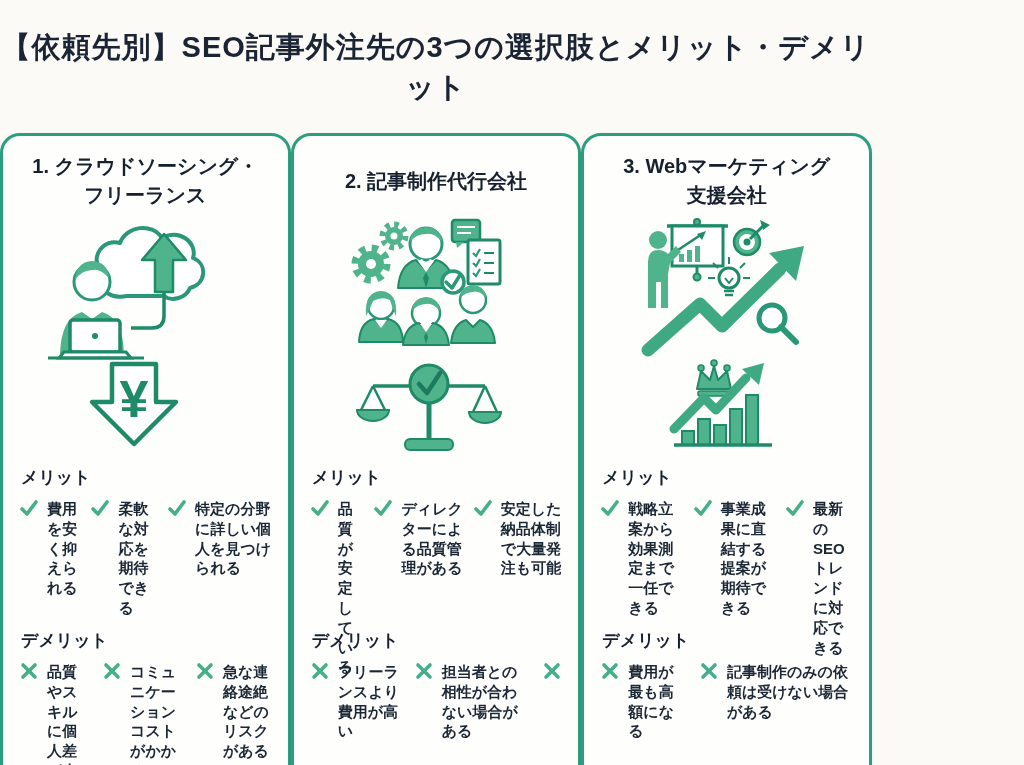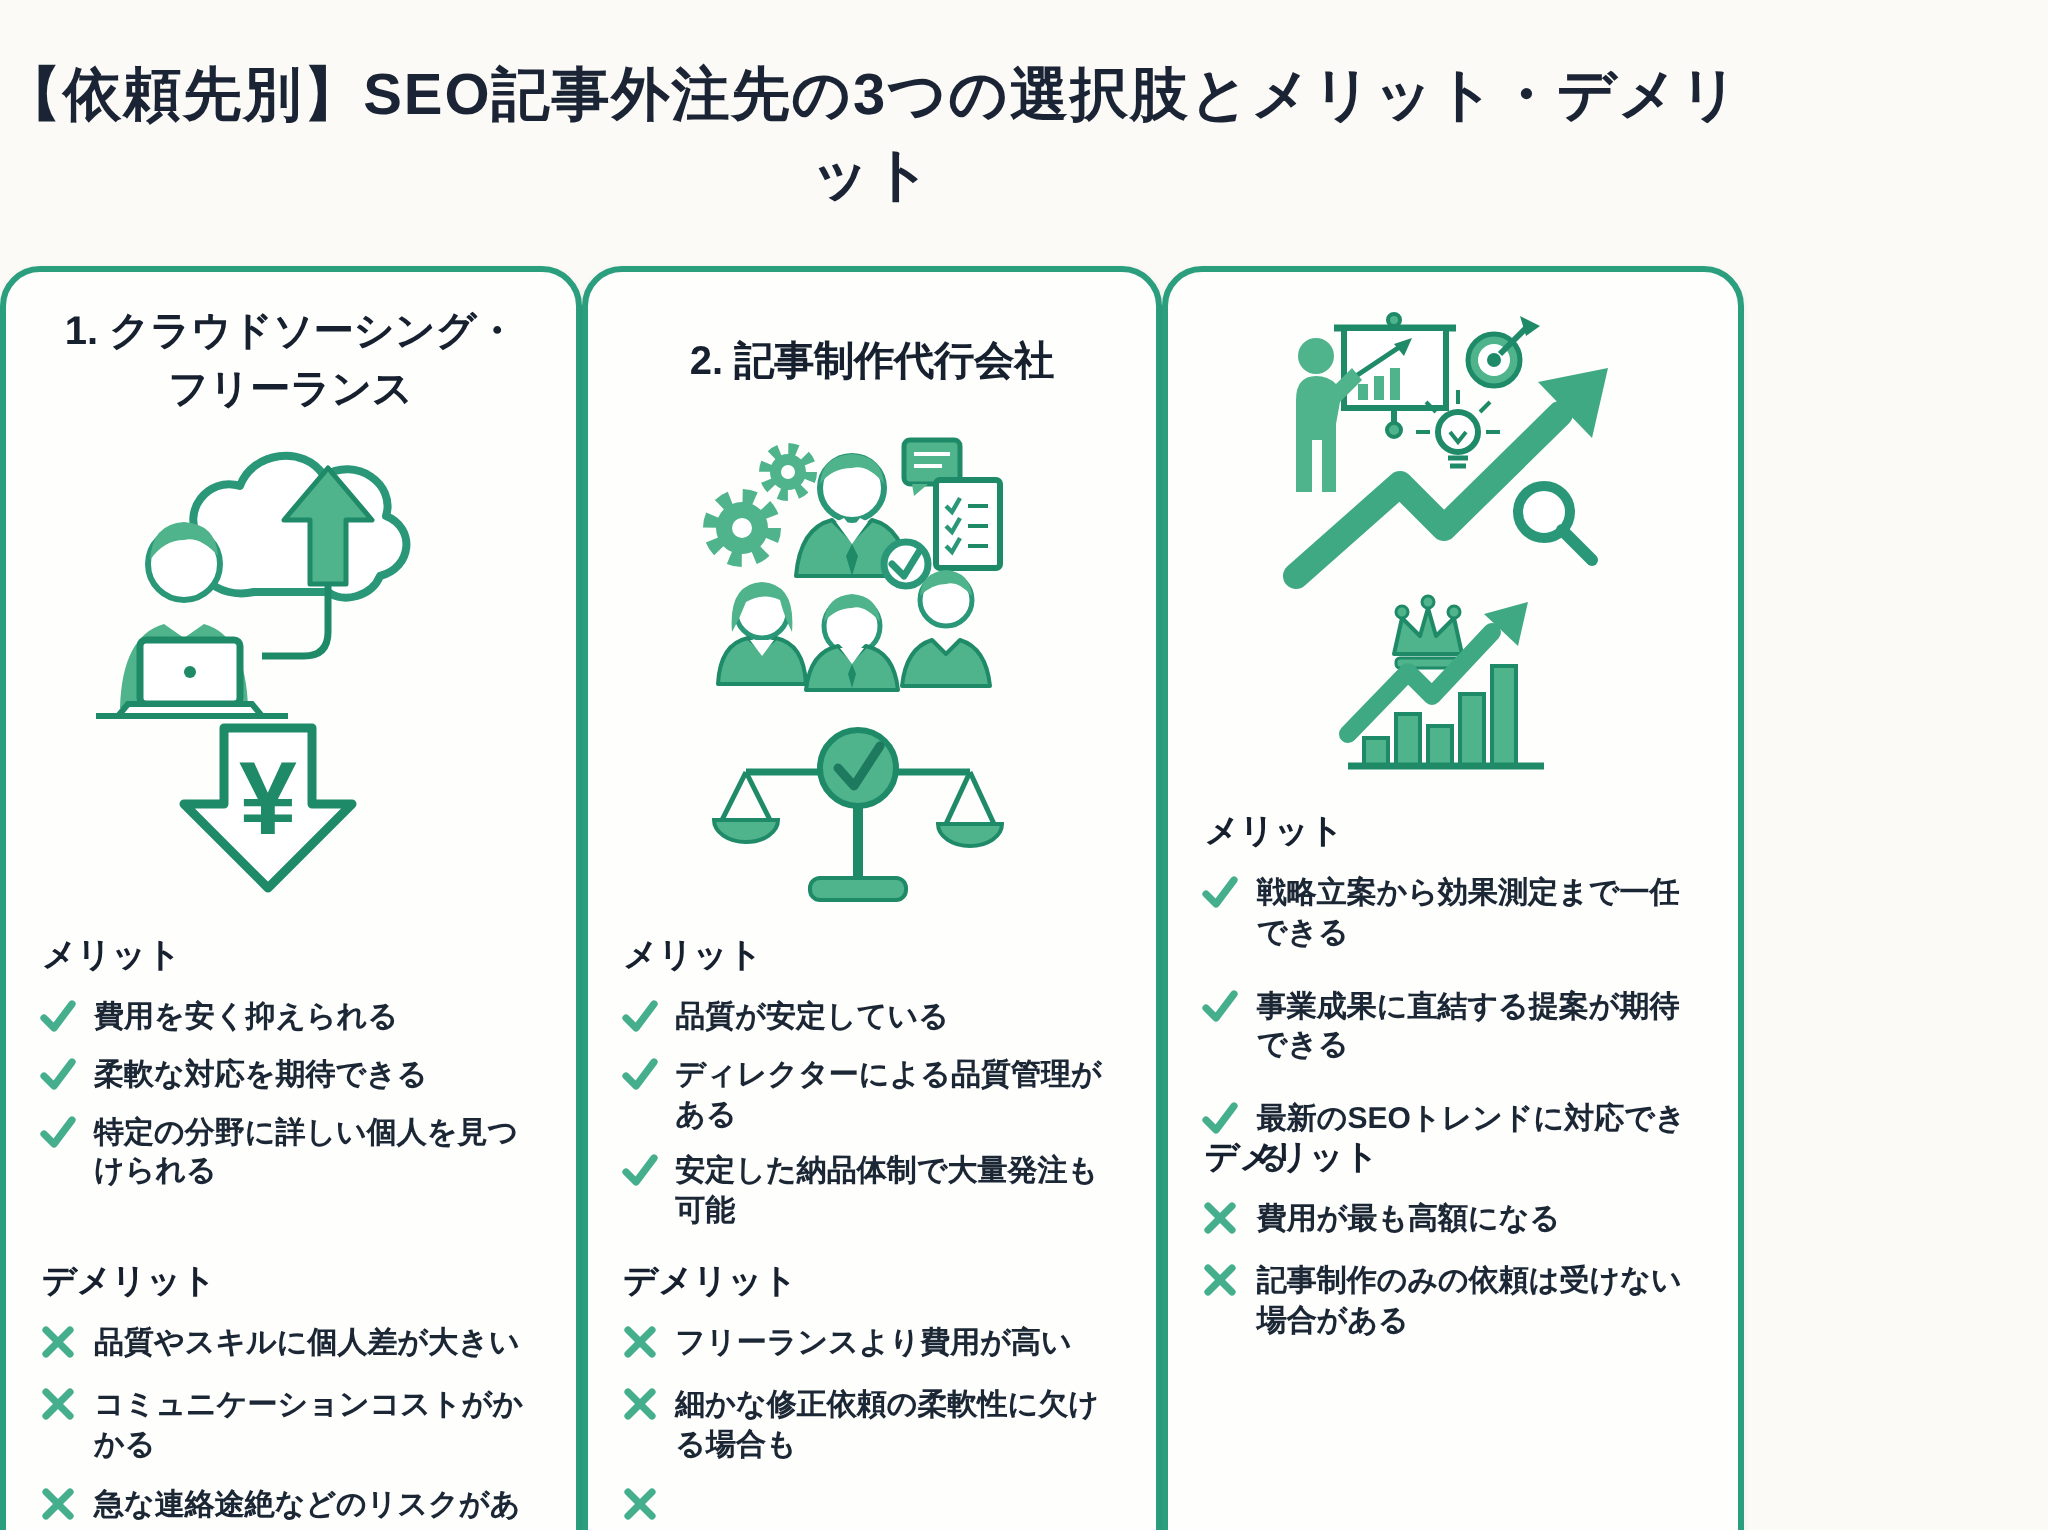--- a/index.html
+++ b/index.html
@@ -49,21 +49,21 @@
     display:flex;
     align-items:center;
     justify-content:center;
   }
   .sec-label {
     font-size:17px;
     font-weight:800;
     color:#16202e;
     margin:4px 0 10px 2px;
   }
-  .list { list-style:none; display:flex; flex-direction:column; gap:9px; }
+  .list { list-style:none; display:flex; flex-direction:row; gap:9px; }
   .merit-list { height:126px; }
   .demerit-list { gap:11px; }
   .card:nth-of-type(3) .merit-list { gap:17px; }
   .item {
     display:flex;
     align-items:flex-start;
     gap:8px;
     font-size:15px;
     font-weight:700;
     color:#1c2735;
@@ -264,32 +264,36 @@
               <line x1="4" y1="4" x2="16" y2="16"></line>
               <line x1="16" y1="4" x2="4" y2="16"></line>
             </svg>
           <span class="item-text">フリーランスより費用が高い</span>
         </li>
         <li class="item">
           <svg class="mark" viewBox="0 0 20 20">
               <line x1="4" y1="4" x2="16" y2="16"></line>
               <line x1="16" y1="4" x2="4" y2="16"></line>
             </svg>
-          <span class="item-text">細かな修正依頼の柔軟性に欠ける場合も</span>
+          <span class="item-text">担当者との相性が合わない場合がある</span>
         </li>
         <li class="item">
           <svg class="mark" viewBox="0 0 20 20">
               <line x1="4" y1="4" x2="16" y2="16"></line>
               <line x1="16" y1="4" x2="4" y2="16"></line>
             </svg>
         </li>
       </ul>
     </section>
 
     <section class="card">
+      <div class="card-title">
+        <div>3. Webマーケティング</div>
+        <div>支援会社</div>
+      </div>
       <div class="illus">
         <svg width="230" height="250" viewBox="0 0 230 250">
 
           <g>
             <circle cx="85" cy="10" r="3" fill="#4fb38b" stroke="#1e8a68" stroke-width="2"></circle>
             <line x1="55" y1="14" x2="116" y2="14" stroke="#1e8a68" stroke-width="3.5"></line>
             <rect x="60" y="14" width="51" height="40" fill="#ffffff" stroke="#1e8a68" stroke-width="3"></rect>
             <rect x="67" y="42" width="5" height="8" fill="#4fb38b"></rect>
             <rect x="75" y="38" width="5" height="12" fill="#4fb38b"></rect>
             <rect x="83" y="34" width="5" height="16" fill="#4fb38b"></rect>

